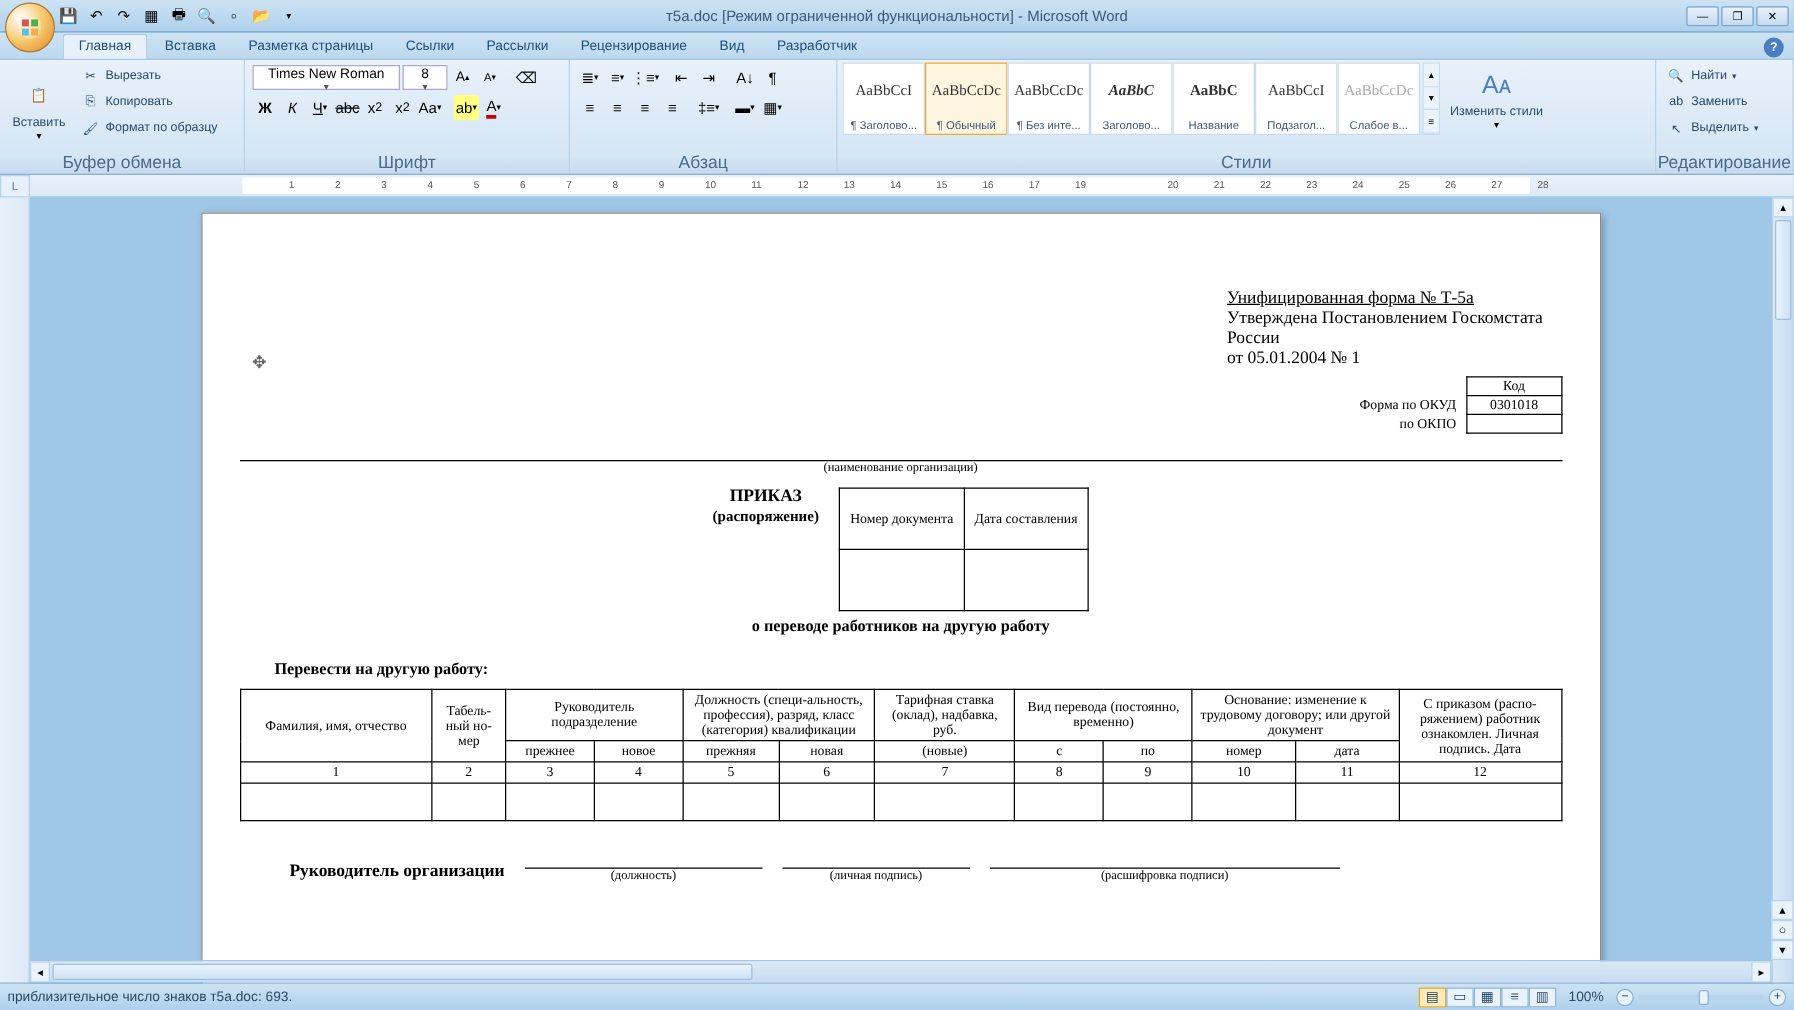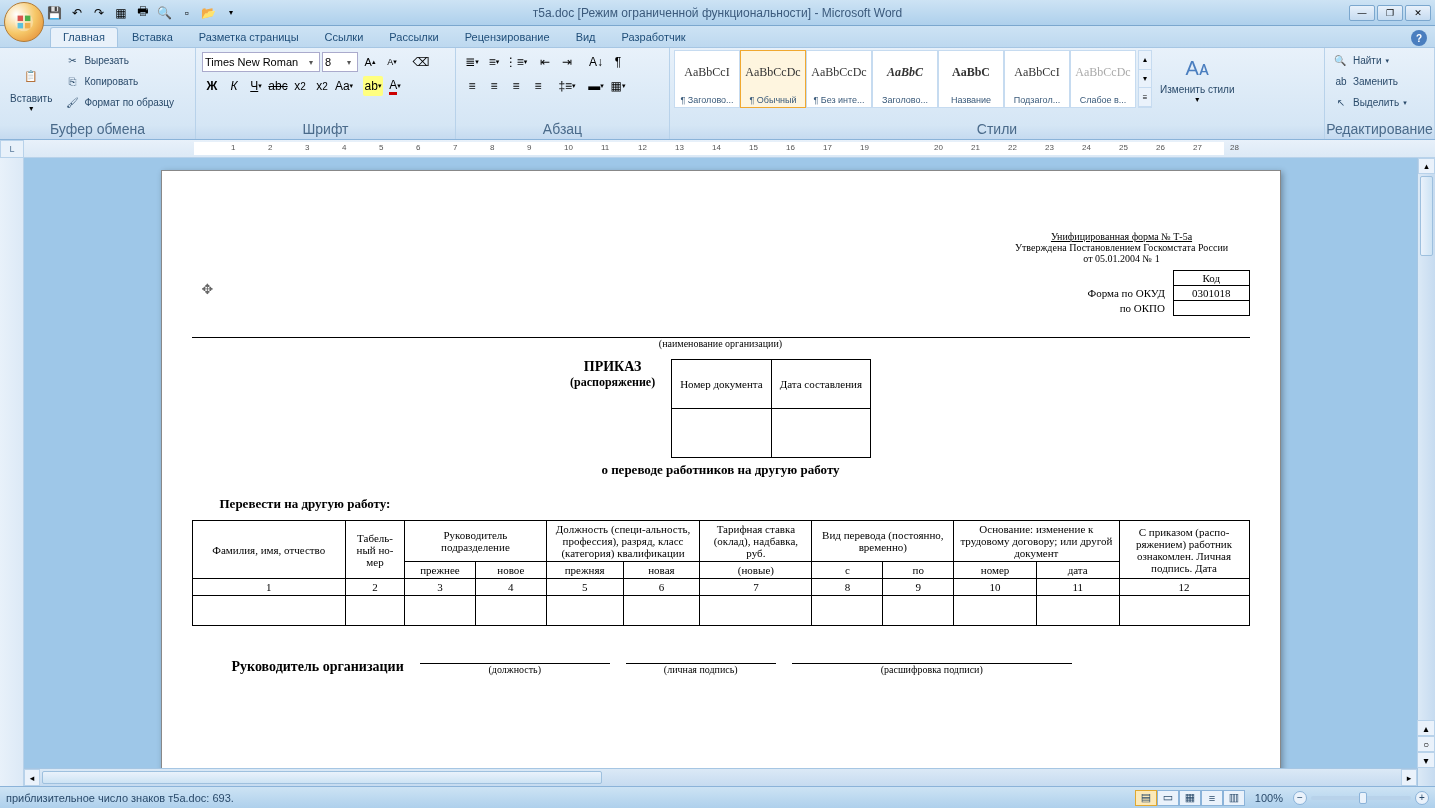--- a/index.html
+++ b/index.html
@@ -32,21 +32,21 @@
 .big-btn { display: flex; flex-direction: column; align-items: center; justify-content: center; padding: 2px 6px; cursor: pointer; border-radius: 3px; min-width:40px;}
 .big-btn-icon { width: 32px; height: 32px; display:flex; align-items:center; justify-content:center;}
 .big-btn-label { font-size: 10px; color: #2a4a6a; text-align: center; }
 
 .small-row { display: flex; flex-direction: column; gap: 0px; }
 .small-btn { display: flex; align-items: center; gap: 4px; padding: 2px 4px; cursor: pointer; font-size: 10px; color: #2a4a6a; height:21px; border-radius:2px;}
 .small-icon { width: 16px; height: 16px; display:inline-flex; align-items:center; justify-content:center;}
 
 .font-row { display:flex; flex-direction:column; gap:4px; padding:2px;}
 .cb-row{display:flex; gap:2px; align-items:center;}
-.combo { background: #fff; border: 1px solid #aac; height: 20px; display: flex; align-items: center; padding: 0 2px; font-size: 11px; }
+.combo { background: #fff; border: 1px solid #aac; height: 20px; display: flex; align-items: center; padding: 0 2px; font-size: 11px; flex-direction: column; }
 .combo-drop{width:12px; text-align:center; font-size:8px; cursor:pointer; color:#555;}
 .tb { width: 20px; height: 20px; display:flex; align-items:center; justify-content:center; cursor:pointer; border-radius:2px; font-size:12px;}
 .sep{width:1px; background:#b8d2ea; margin:2px 2px;}
 
 
 .styles-gallery { display: flex; gap: 0; }
 .style-item { width: 66px; height: 58px; border: 1px solid #c6dbf0; background: #fff; display: flex; flex-direction: column; cursor: pointer; }
 .style-item.selected { border: 1px solid #f0a830; background: #fef5df; }
 .style-preview { flex: 1; display: flex; align-items: center; justify-content: center; font-size: 12px; color: #333; font-family:"Times New Roman",serif;}
 .style-name { font-size: 9px; text-align: center; padding: 2px; color: #3a5a7a; white-space:nowrap; overflow:hidden;}
@@ -62,21 +62,21 @@
 .ruler-track{position:absolute; height:100%; left:130px; right:0;}
 .ruler-white{position:absolute; top:2px; bottom:2px; left:40px; width:1030px; background:#fff;}
 .ruler-num{position:absolute; top:3px; font-size:8px; color:#555;}
 .doc-scroll { flex: 1; background: #9ec7e8; overflow: auto; position:relative; display:flex;}
 .doc-scroll-inner{flex:1; overflow:auto;}
 .page { width: 1120px; min-height: 750px; background: #fff; margin: 12px auto; border: 1px solid #888; box-shadow: 2px 2px 6px rgba(0,0,0,0.3); padding: 60px 30px 30px 30px; position:relative;}
 .anchor{position:absolute; left:40px; top:110px; font-size:14px; color:#666;}
 
 
 .doc-body { font-family: "Times New Roman", serif; color: #000; font-size: 12px; }
-.form-header { text-align:center; font-size:10px; margin-left:790px; width:280px;}
+.form-header { text-align:left; font-size:14px; margin-left:790px; width:280px;}
 .underline{text-decoration:underline;}
 .code-table{border-collapse:collapse; margin-left:auto; margin-top:6px; font-size:11px;}
 .code-table td{border:1px solid #000; padding:1px 18px; text-align:center;}
 .code-label-row td:first-child{border:none; text-align:right; padding-right:8px;}
 .org-line{border-bottom:1px solid #000; margin-top:18px; height:4px;}
 .org-caption{text-align:center; font-size:10px; }
 
 .docnum-table{border-collapse:collapse; font-size:11px; }
 .docnum-table td{border:1px solid #000; padding:18px 8px; text-align:center;}
 .title-block{display:flex; align-items:flex-start; justify-content:center; gap:16px; margin-top:10px;}

